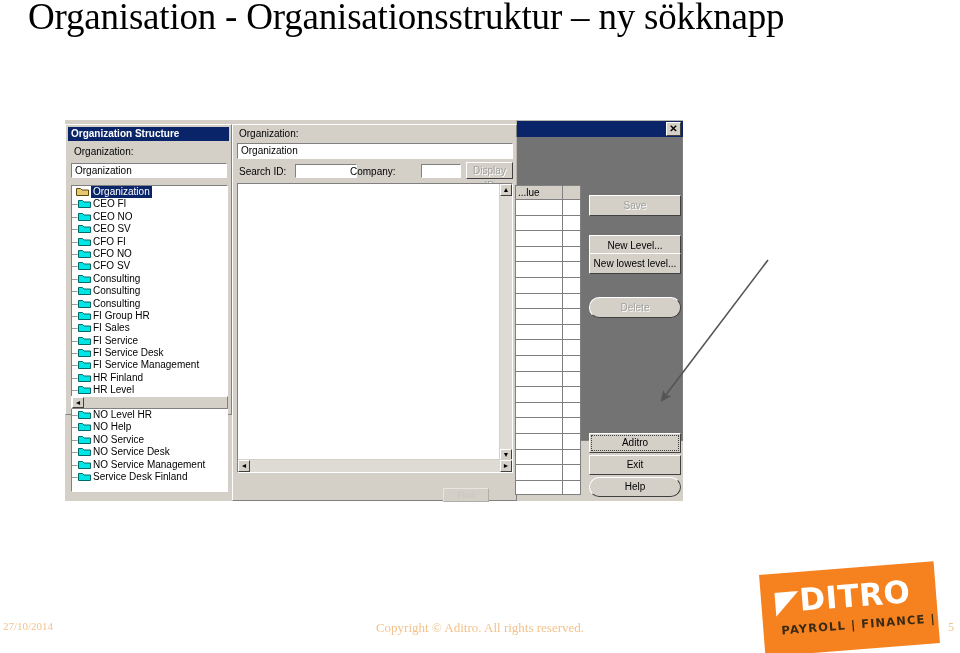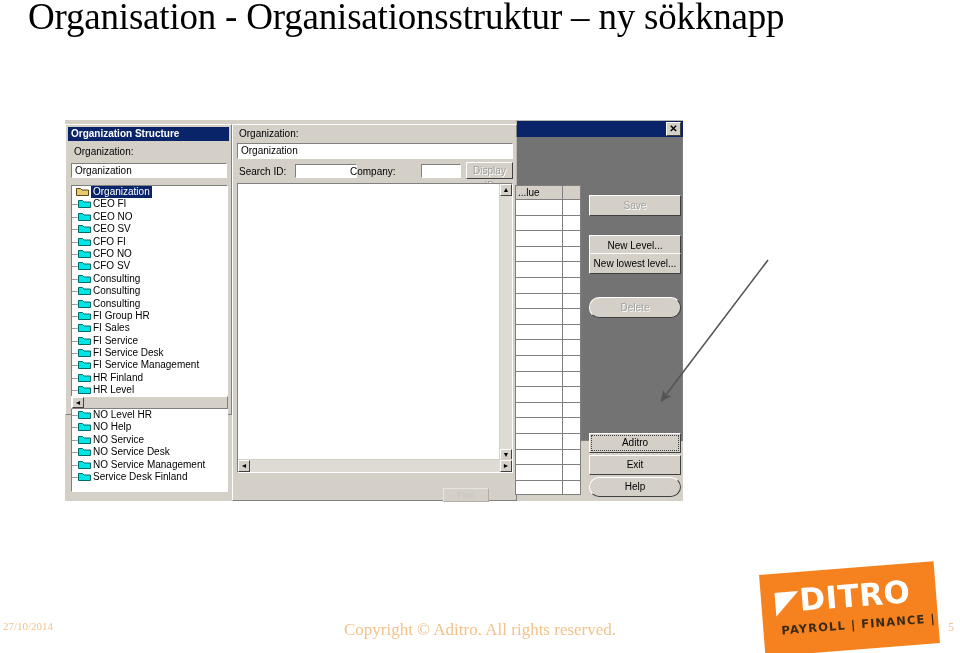--- a/index.html
+++ b/index.html
@@ -433,21 +433,21 @@
     color: #f3c28b;
     white-space: nowrap;
   }
   #footer-copyright {
     position: absolute;
     left: 0;
     top: 620px;
     width: 960px;
     text-align: center;
     font-family: "Liberation Serif", serif;
-    font-size: 17px;
+    font-size: 13px;
     color: #f3c28b;
     white-space: nowrap;
   }
   #footer-page {
     position: absolute;
     right: 6px;
     top: 620px;
     font-family: "Liberation Serif", serif;
     font-size: 12px;
     color: #f3c28b;

